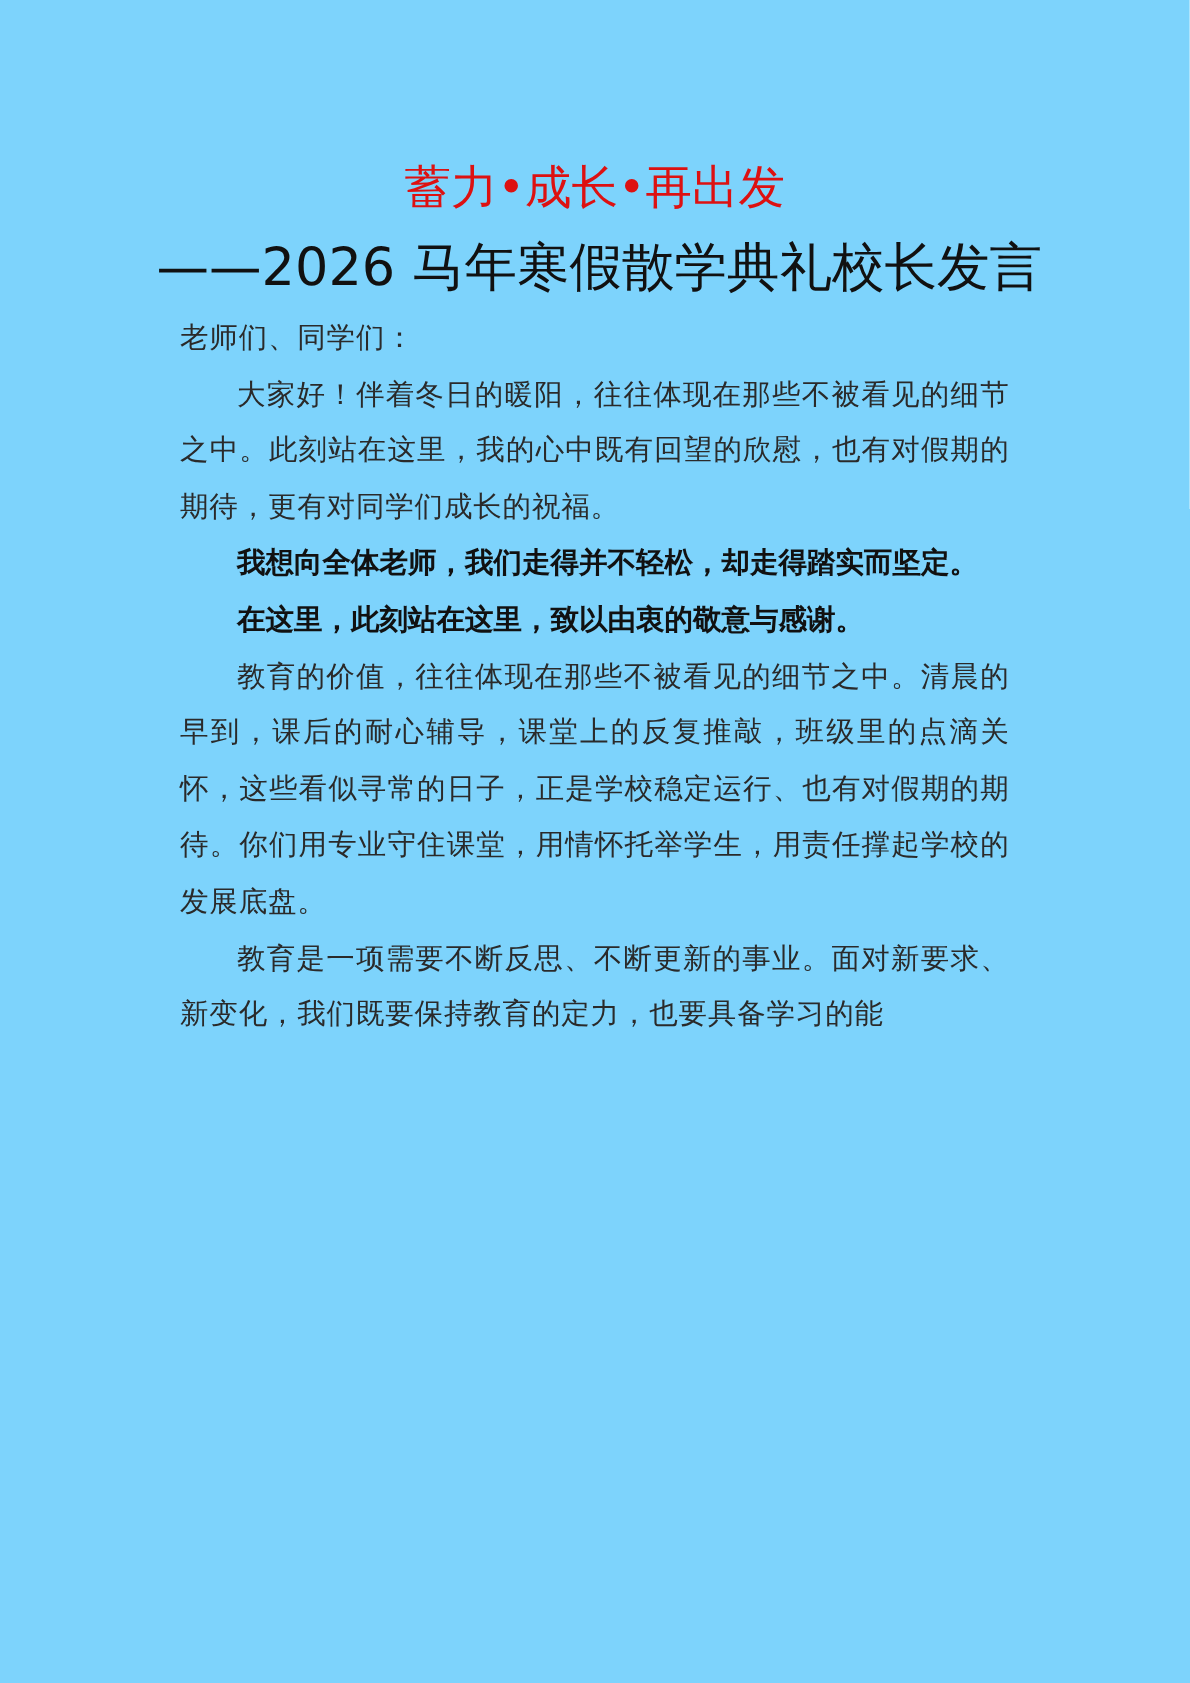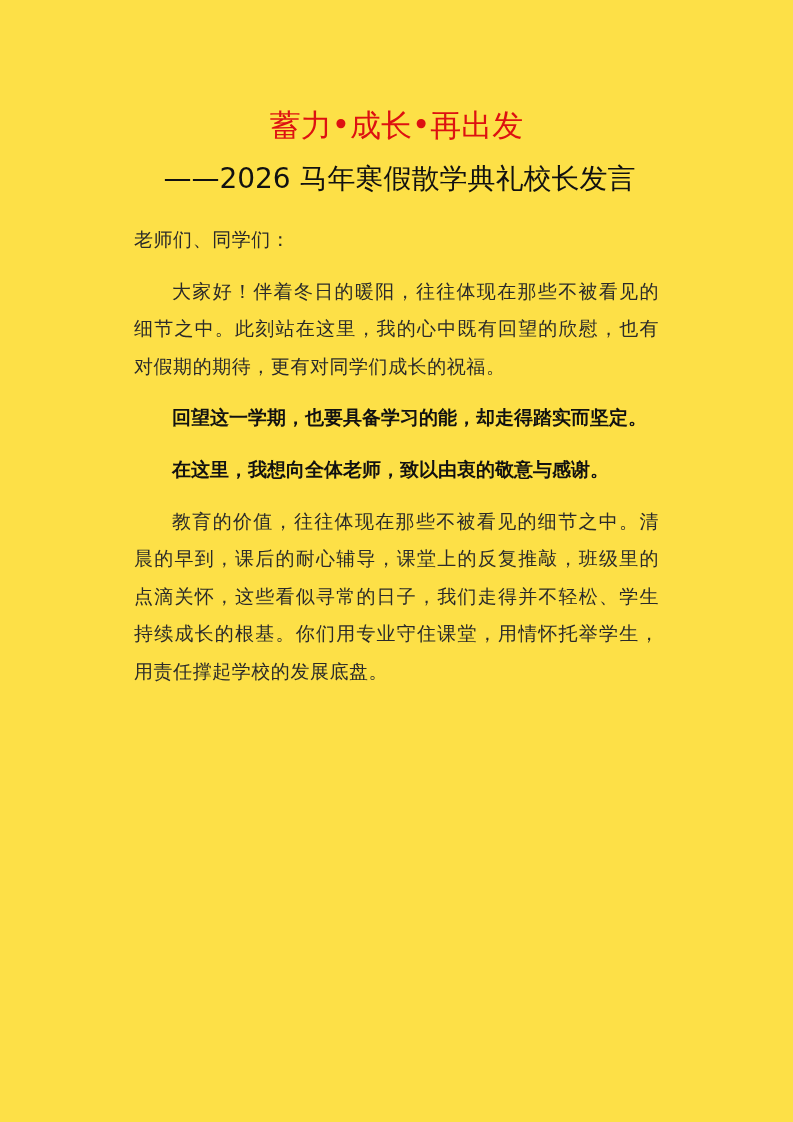--- a/index.html
+++ b/index.html
@@ -13,60 +13,60 @@
       position: relative;
       overflow: hidden;
       font-family: "DejaVu Serif", "Liberation Serif", serif;
       color: #222222;
     }
     .page {
       position: absolute;
       left: 0; top: 0;
       width: 793px;
       height: 1122px;
-      background: #fde047;
+      background: #7dd3fc;
     }
     .title {
       position: absolute;
       left: 0;
       width: 793px;
       top: 104px;
       text-align: center;
       font-size: 31px;
       line-height: 42px;
       color: #dd1111;
       letter-spacing: 0px;
       font-family: "DejaVu Serif", "Liberation Serif", serif;
     }
     .subtitle {
       position: absolute;
       left: 0;
       width: 793px;
       top: 157px;
       text-align: center;
-      font-size: 28px;
+      font-size: 35px;
       line-height: 44px;
       color: #111111;
       font-family: "DejaVu Sans", "Liberation Sans", sans-serif;
       padding-left: 6px;
       box-sizing: border-box;
     }
     .body-text {
       position: absolute;
       left: 120px;
       width: 553px;
       top: 207px;
       font-size: 19px;
       line-height: 37.6px;
       color: #2a2a2a;
       text-align: justify;
       letter-spacing: 0.55px;
     }
     .body-text p {
-      margin: 14px;
+      margin: 0;
       padding: 0;
     }
     .salutation {
       text-indent: 0;
     }
     .para {
       text-indent: 2em;
     }
     .heading {
       text-indent: 2em;
@@ -80,17 +80,18 @@
 </head>
 <body>
 
 <div class="page">
   <div class="title">蓄力•成长•再出发</div>
   <div class="subtitle">——2026 马年寒假散学典礼校长发言</div>
 
   <div class="body-text">
     <p class="salutation">老师们、同学们：</p>
     <p class="para">大家好！伴着冬日的暖阳，往往体现在那些不被看见的细节之中。此刻站在这里，我的心中既有回望的欣慰，也有对假期的期待，更有对同学们成长的祝福。</p>
-    <p class="heading">回望这一学期，也要具备学习的能，却走得踏实而坚定。</p>
-    <p class="heading">在这里，我想向全体老师，致以由衷的敬意与感谢。</p>
-    <p class="para">教育的价值，往往体现在那些不被看见的细节之中。清晨的早到，课后的耐心辅导，课堂上的反复推敲，班级里的点滴关怀，这些看似寻常的日子，我们走得并不轻松、学生持续成长的根基。你们用专业守住课堂，用情怀托举学生，用责任撑起学校的发展底盘。</p>
+    <p class="heading">我想向全体老师，我们走得并不轻松，却走得踏实而坚定。</p>
+    <p class="heading">在这里，此刻站在这里，致以由衷的敬意与感谢。</p>
+    <p class="para">教育的价值，往往体现在那些不被看见的细节之中。清晨的早到，课后的耐心辅导，课堂上的反复推敲，班级里的点滴关怀，这些看似寻常的日子，正是学校稳定运行、也有对假期的期待。你们用专业守住课堂，用情怀托举学生，用责任撑起学校的发展底盘。</p>
+    <p class="para">教育是一项需要不断反思、不断更新的事业。面对新要求、新变化，我们既要保持教育的定力，也要具备学习的能</p>
   </div>
 </div>
 
 </body></html>

